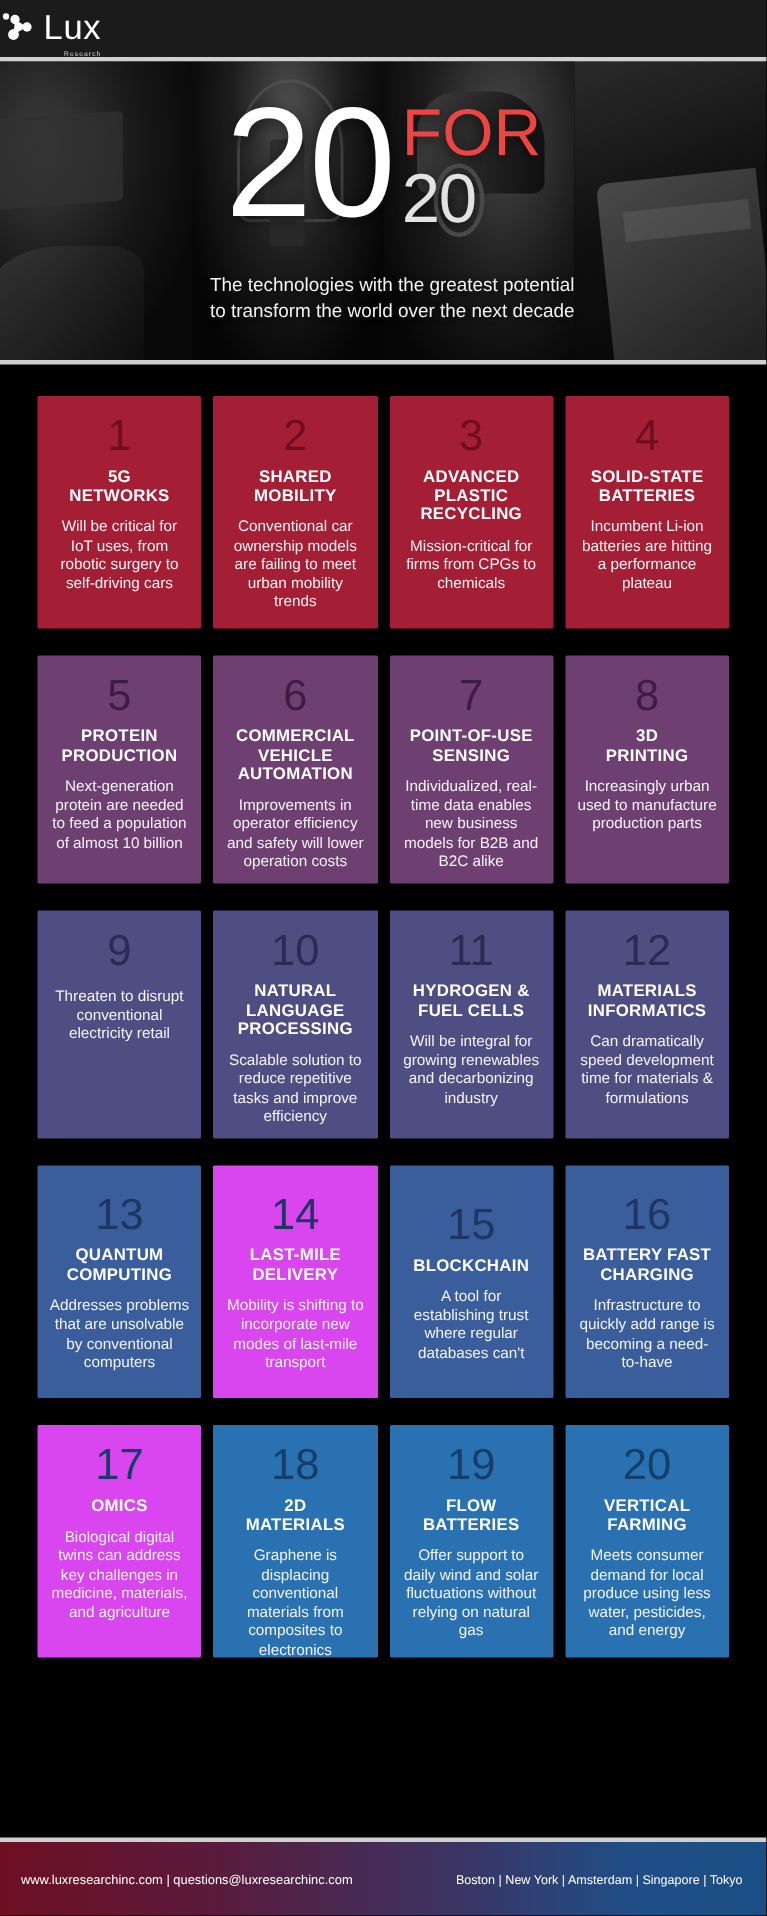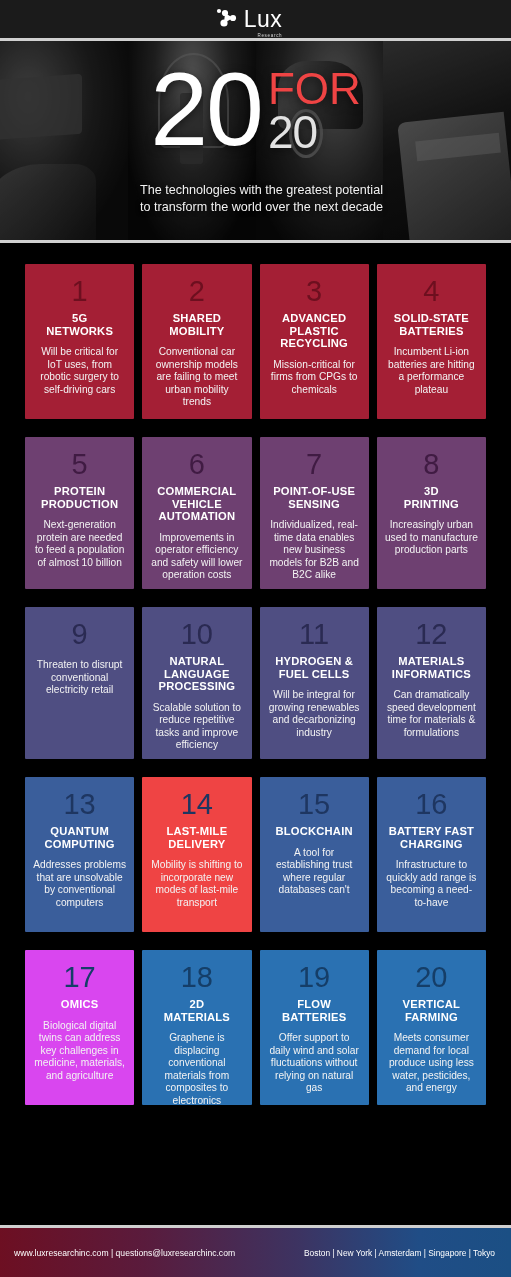--- a/index.html
+++ b/index.html
@@ -6,21 +6,21 @@
   html,body { background:#000; }
   body {
     width:511px; height:1277px;
     font-family:"Liberation Sans", sans-serif;
     color:#fff; overflow:hidden; position:relative;
   }
 
   
   .topbar {
     height:38px; background:#1b1b1b;
-    display:flex; align-items:center; justify-content:center;
+    display:flex; align-items:center; justify-content:flex-start;
     padding-right:14px; position:relative;
   }
   .topbar:after {
     content:""; position:absolute; left:0; right:0; bottom:-3px;
     height:3px; background:#cfcfcf;
   }
   .logo { display:flex; align-items:flex-end; gap:3px; }
   .logo-mark { width:26px; height:24px; position:relative; }
   .logo-word { font-size:23px; line-height:21px; font-weight:400; letter-spacing:.5px; color:#fff; }
   .logo-sub { position:absolute; right:0; bottom:-7px; font-size:4.5px; letter-spacing:.7px; color:#d8d8d8; }
@@ -97,21 +97,21 @@
     font-size:11.2px; line-height:12.5px; font-weight:700; color:#fff;
     letter-spacing:.2px; margin-top:5px; text-transform:uppercase;
   }
   .card-desc {
     font-size:10.2px; line-height:12.6px; color:#f3f3f3; margin-top:9px;
   }
 
   .r1 .card { background:#A41F35; height:155px; } .r1 .card-num { color:#6d0f1f; }
   .r2 .card { background:#6E4071; height:152px; } .r2 .card-num { color:#401b43; }
   .r3 .card { background:#4F4E82; height:152px; } .r3 .card-num { color:#2a2a52; }
-  .r4 .card { background:#3A5E9B; height:155px; } .r4 .card-num { color:#1e3661; }
+  .r4 .card { background:#3A5E9B; height:155px;justify-content:center; } .r4 .card-num { color:#1e3661; }
   .r5 .card { background:#2A71B2; height:155px; } .r5 .card-num { color:#153e68; }
 
   
   .footer {
     position:absolute; left:0; right:0; bottom:0; height:52px;
     background:linear-gradient(90deg,#6d0f22 0%,#5a1b3c 28%,#3d3361 58%,#204d86 82%,#1b4f84 100%);
     border-top:3px solid #cfcfcf;
     display:flex; align-items:center;
   }
   .footer-left { font-size:8.6px; color:#fff; padding-left:14px; white-space:nowrap; }
@@ -241,21 +241,21 @@
         <div class="card-desc">Can dramatically speed development time for materials &amp; formulations</div>
       </div>
     </div>
   <div class="row r4">
       <div class="card" style="background: rgb(58, 94, 155);">
         <div class="card-num" style="color: rgb(30, 54, 97);">13</div>
         <div class="card-title" style="white-space: pre-line;">QUANTUM
 COMPUTING</div>
         <div class="card-desc">Addresses problems that are unsolvable by conventional computers</div>
       </div>
-      <div class="card" style="background: #ef4444;">
+      <div class="card" style="background: #d946ef;">
         <div class="card-num" style="color: rgb(30, 54, 97);">14</div>
         <div class="card-title" style="white-space: pre-line;">LAST-MILE
 DELIVERY</div>
         <div class="card-desc">Mobility is shifting to incorporate new modes of last-mile transport</div>
       </div>
       <div class="card" style="background: rgb(58, 94, 155);">
         <div class="card-num" style="color: rgb(30, 54, 97);">15</div>
         <div class="card-title" style="white-space: pre-line;">BLOCKCHAIN</div>
         <div class="card-desc">A tool for establishing trust where regular databases can't</div>
       </div>

